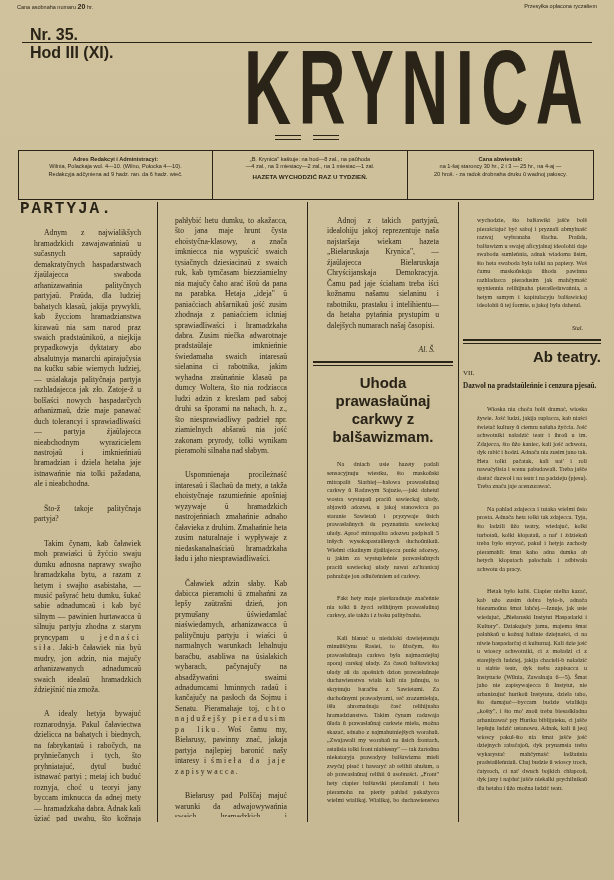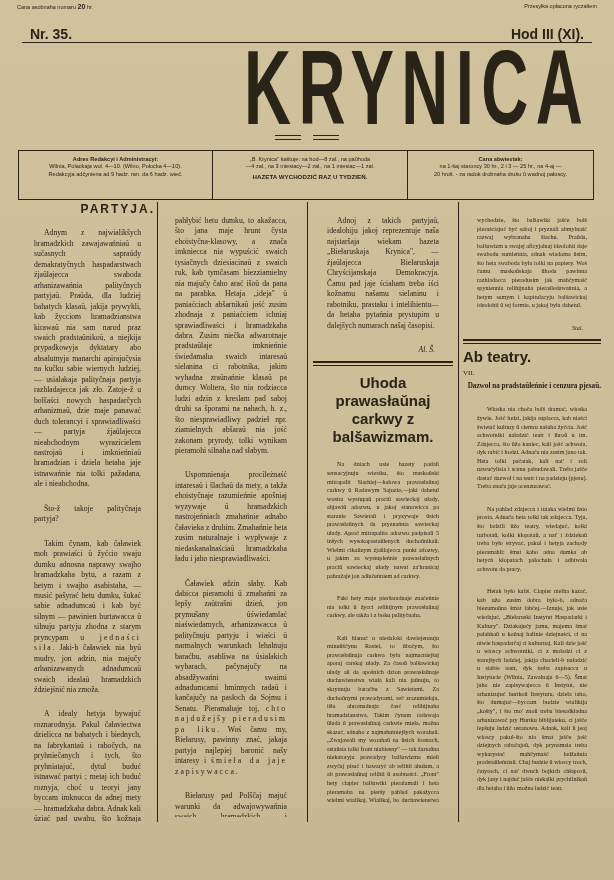--- a/index.html
+++ b/index.html
@@ -6,21 +6,21 @@
     body {
       width: 614px; height: 880px; overflow: hidden;
       background: #cdbf9a;
       color: #2a2418;
       font-family: "Liberation Serif", serif;
       position: relative;
     }
     .page { position: absolute; inset: 0; background: linear-gradient(180deg,#d0c29d 0%,#cbbd97 60%,#c6b892 100%); }
     .topline { position: absolute; top: 3px; left: 17px; right: 17px; font-family: "Liberation Sans", sans-serif; font-size: 5.5px; display: flex; justify-content: space-between; }
     .topline b { font-size: 7px; }
-    .dateline { position: absolute; top: 26px; left: 30px; right: 30px; font-family: "Liberation Sans", sans-serif; font-weight: bold; font-size: 14px; display: flex; justify-content: space-between; }
+    .dateline { position: absolute; top: 26px; left: 30px; right: 30px; font-family: "Liberation Sans", sans-serif; font-weight: bold; font-size: 16px; display: flex; justify-content: space-between; flex-direction: column; }
     .rule { position: absolute; left: 22px; right: 22px; height: 0; border-top: 1px solid #2a2418; }
     .masthead-left { position: absolute; left: 20px; top: 48px; width: 250px; }
     .mast-bars { height: 5px; border-top: 2px solid #2a2418; border-bottom: 1px solid #2a2418; margin: 2px 0; }
     .mast-small { font-family: "Liberation Sans", sans-serif; font-weight: bold; font-size: 38px; letter-spacing: 0.5px; line-height: 50px; transform: scaleX(0.72); transform-origin: left; white-space: nowrap; }
     .mast-big { position: absolute; left: 244px; top: 40px; font-family: "Liberation Sans", sans-serif; font-weight: bold; font-size: 105px; line-height: 96px; letter-spacing: 12px; transform: scaleX(0.62); transform-origin: left; white-space: nowrap; }
     .subtitle { position: absolute; top: 131px; left: 0; right: 0; text-align: center; font-family: "Liberation Sans", sans-serif; font-weight: bold; font-size: 11.5px; letter-spacing: 2.2px; }
     .subtitle .dash { display: inline-block; width: 26px; height: 3px; border-top: 1px solid #2a2418; border-bottom: 1px solid #2a2418; vertical-align: middle; margin: 0 6px; }
     .infobox { position: absolute; top: 150px; left: 18px; right: 20px; height: 48px; border: 1.5px solid #2a2418; display: flex; font-family: "Liberation Sans", sans-serif; font-size: 5.6px; text-align: center; }
     .infobox .cell { padding: 5px 4px 0; line-height: 7.4px; }
     .infobox .cell + .cell { border-left: 1px solid #2a2418; }
@@ -28,28 +28,28 @@
     .infobox .head { font-weight: bold; }
     .infobox .big { font-weight: bold; font-size: 6.2px; margin-top: 2px; }
     .col { position: absolute; top: 202px; font-size: 7.7px; line-height: 10.45px; text-align: justify; overflow: hidden; }
     .col p { margin: 14px; text-indent: 10px; }
     .col p.noindent { text-indent: 0; }
     .colrule { position: absolute; top: 202px; width: 0; border-left: 1px solid #2a2418; height: 620px; }
     .c-1 { left: 20px; width: 135px; height: 620px; }
     .c-2 { left: 161px; width: 140px; height: 615px; }
     .c-3 { left: 313px; width: 140px; height: 605px; }
     .c-4 { left: 463px; width: 138px; height: 606px; }
-    .h-partyja { font-family: Liberation Sans, sans-serif; font-weight: bold; font-size: 12px; letter-spacing: 2px; text-align: right; margin: 2px 0 7px; }
+    .h-partyja { font-family: Liberation Mono, monospace; font-weight: bold; font-size: 16px; letter-spacing: 2px; text-align: left; margin: 2px 0 7px; }
     .sig { text-align: right; font-style: italic; padding-right: 18px; }
     .sep { border-top: 2px solid #2a2418; border-bottom: 1px solid #2a2418; height: 2px; margin: 6px 0 8px; }
     .h-uhoda { font-family: "Liberation Sans", sans-serif; font-weight: bold; font-size: 15px; line-height: 18px; text-align: center; margin-bottom: 14px; }
     .small { font-size: 6.1px; line-height: 8.55px; }
-    .h-teatry { font-family: "Liberation Sans", sans-serif; font-weight: bold; font-size: 15px; text-align: left; margin: 2px 0 6px; }
+    .h-teatry { font-family: "Liberation Sans", sans-serif; font-weight: bold; font-size: 15px; text-align: right; margin: 2px 0 6px; }
     .roman { text-align: left; font-size: 7px; margin-bottom: 4px; }
-    .subhead { text-align: right; font-weight: bold; font-size: 7.2px; line-height: 9px; margin-bottom: 6px; }
+    .subhead { text-align: left; font-weight: bold; font-size: 7.2px; line-height: 9px; margin-bottom: 6px; }
     .spaced { letter-spacing: 2px; }
   </style>
 </head>
 <body>
 
 <div class="page">
 
   <div class="topline">
     <span><span>Cana asobnaha numaru</span> <b>20</b> <span>hr.</span></span>
     <span>Przesyłka opłacona ryczałtem</span>

